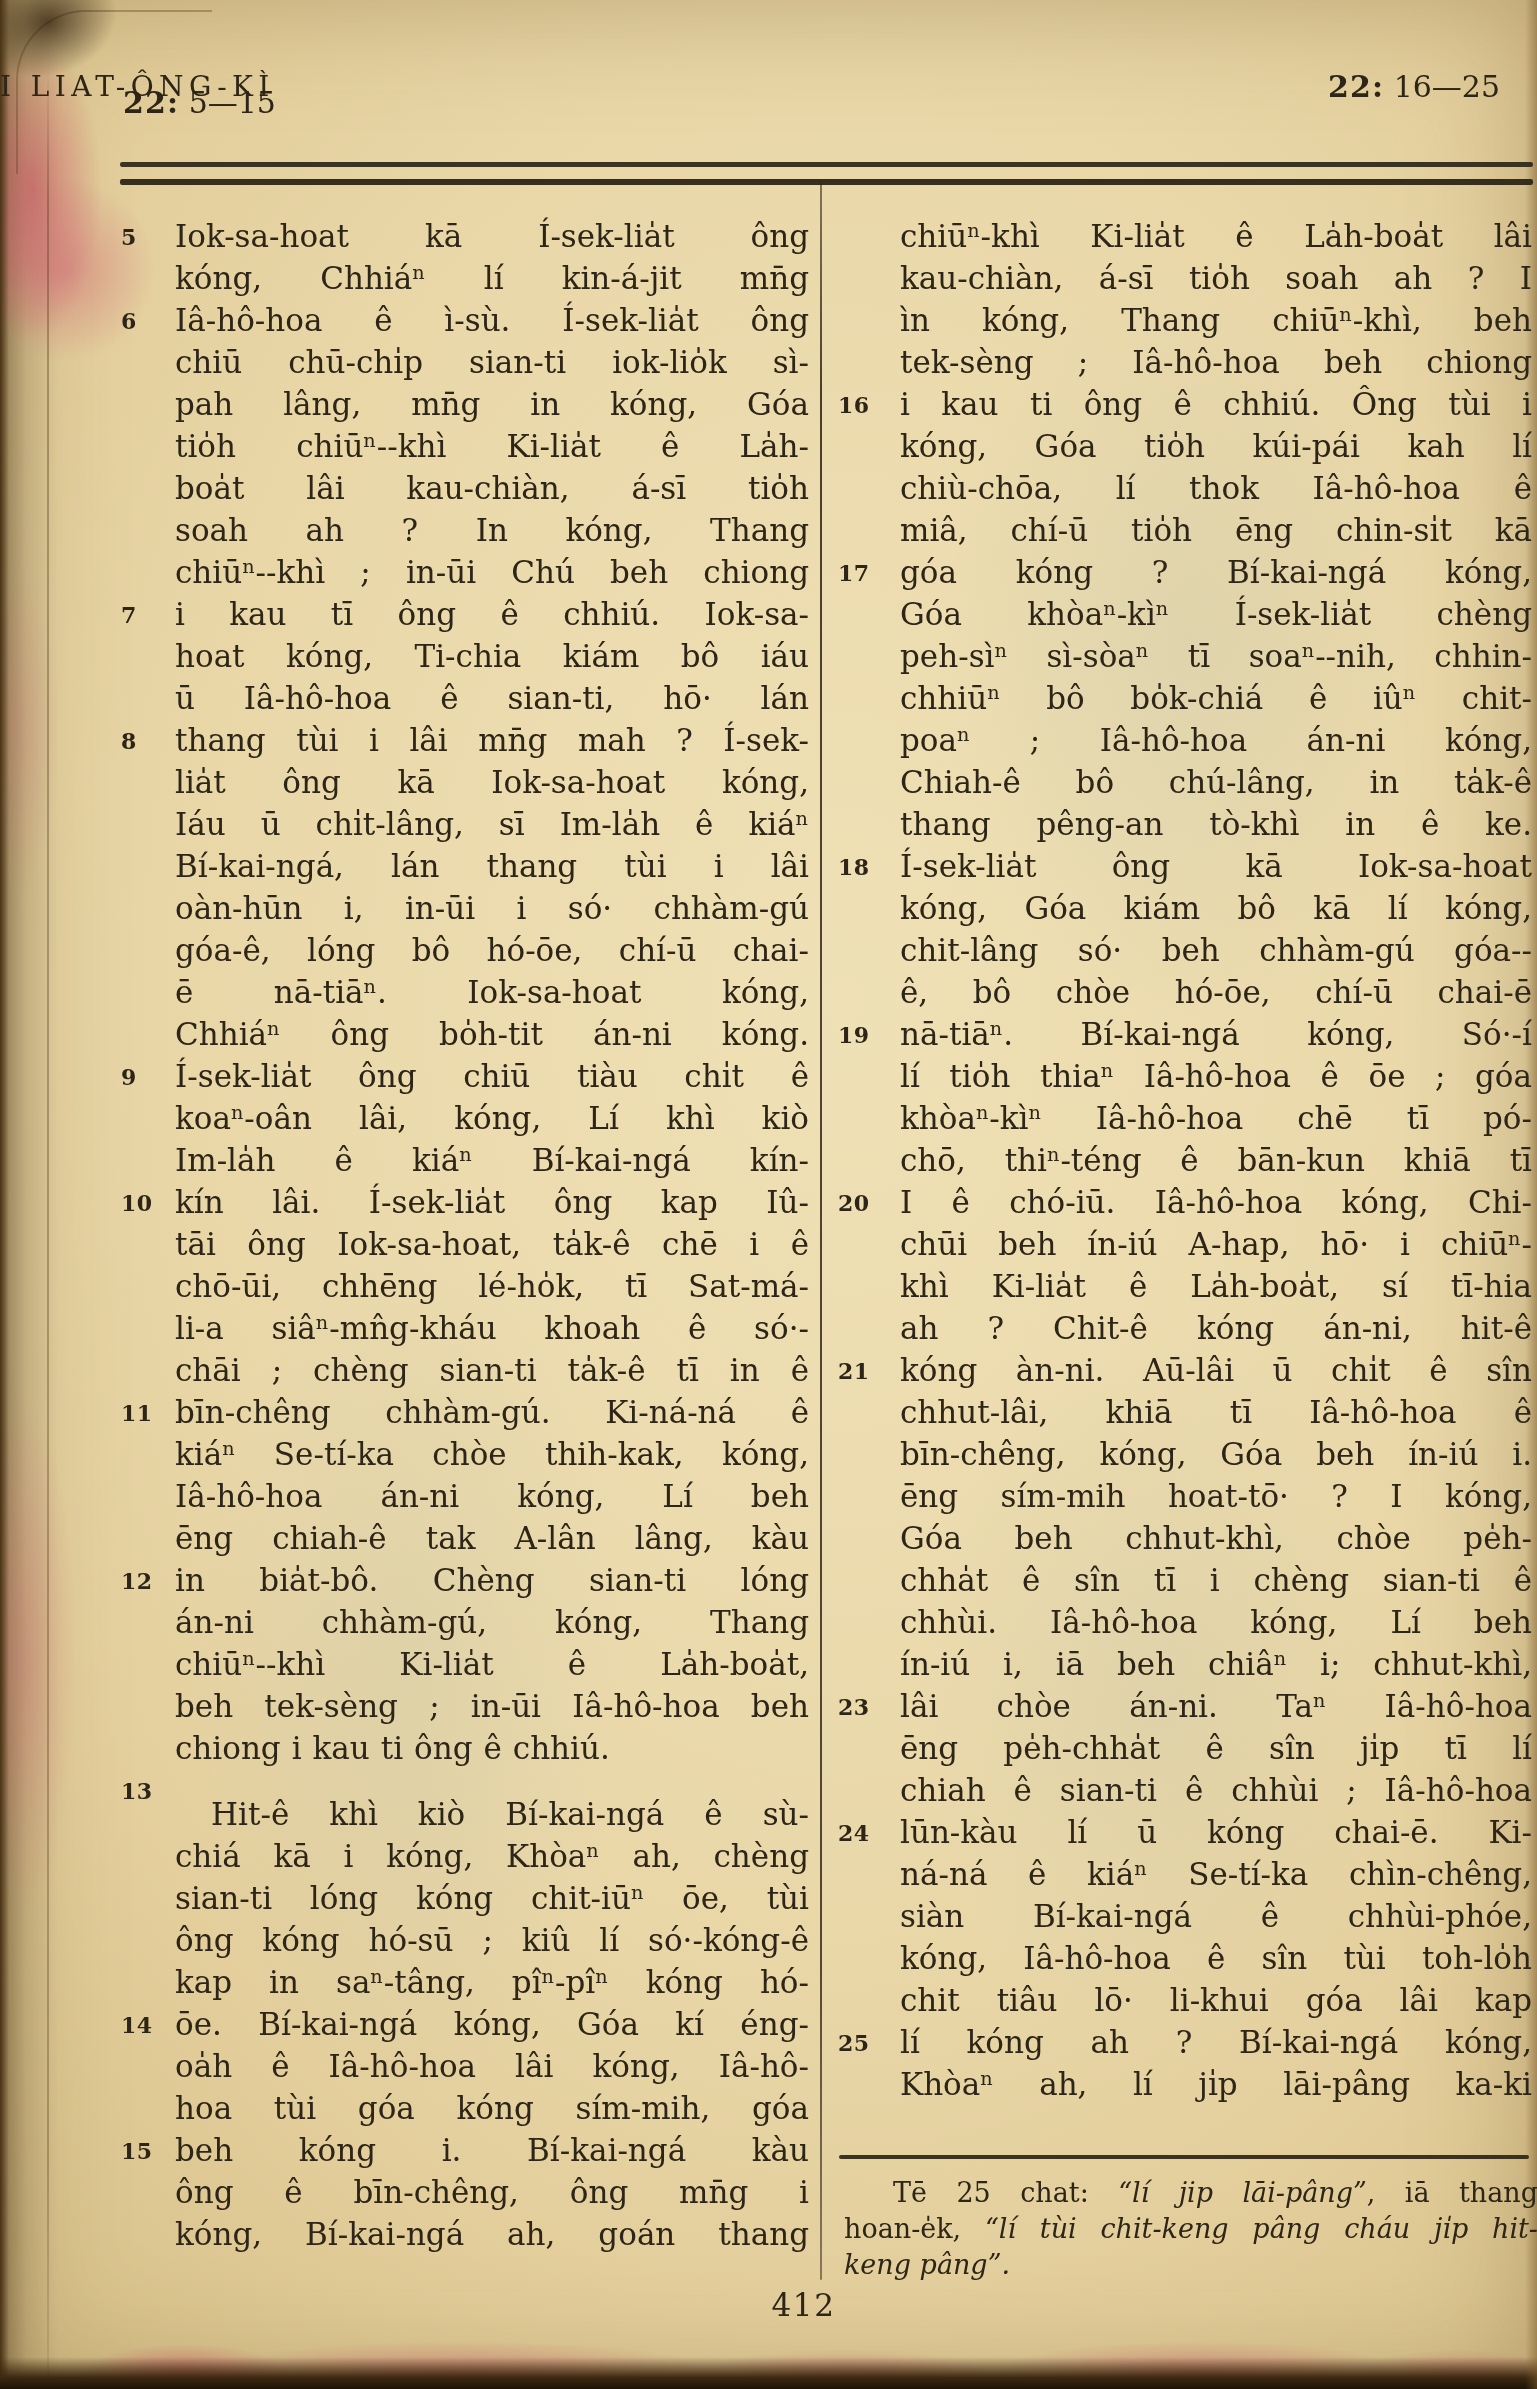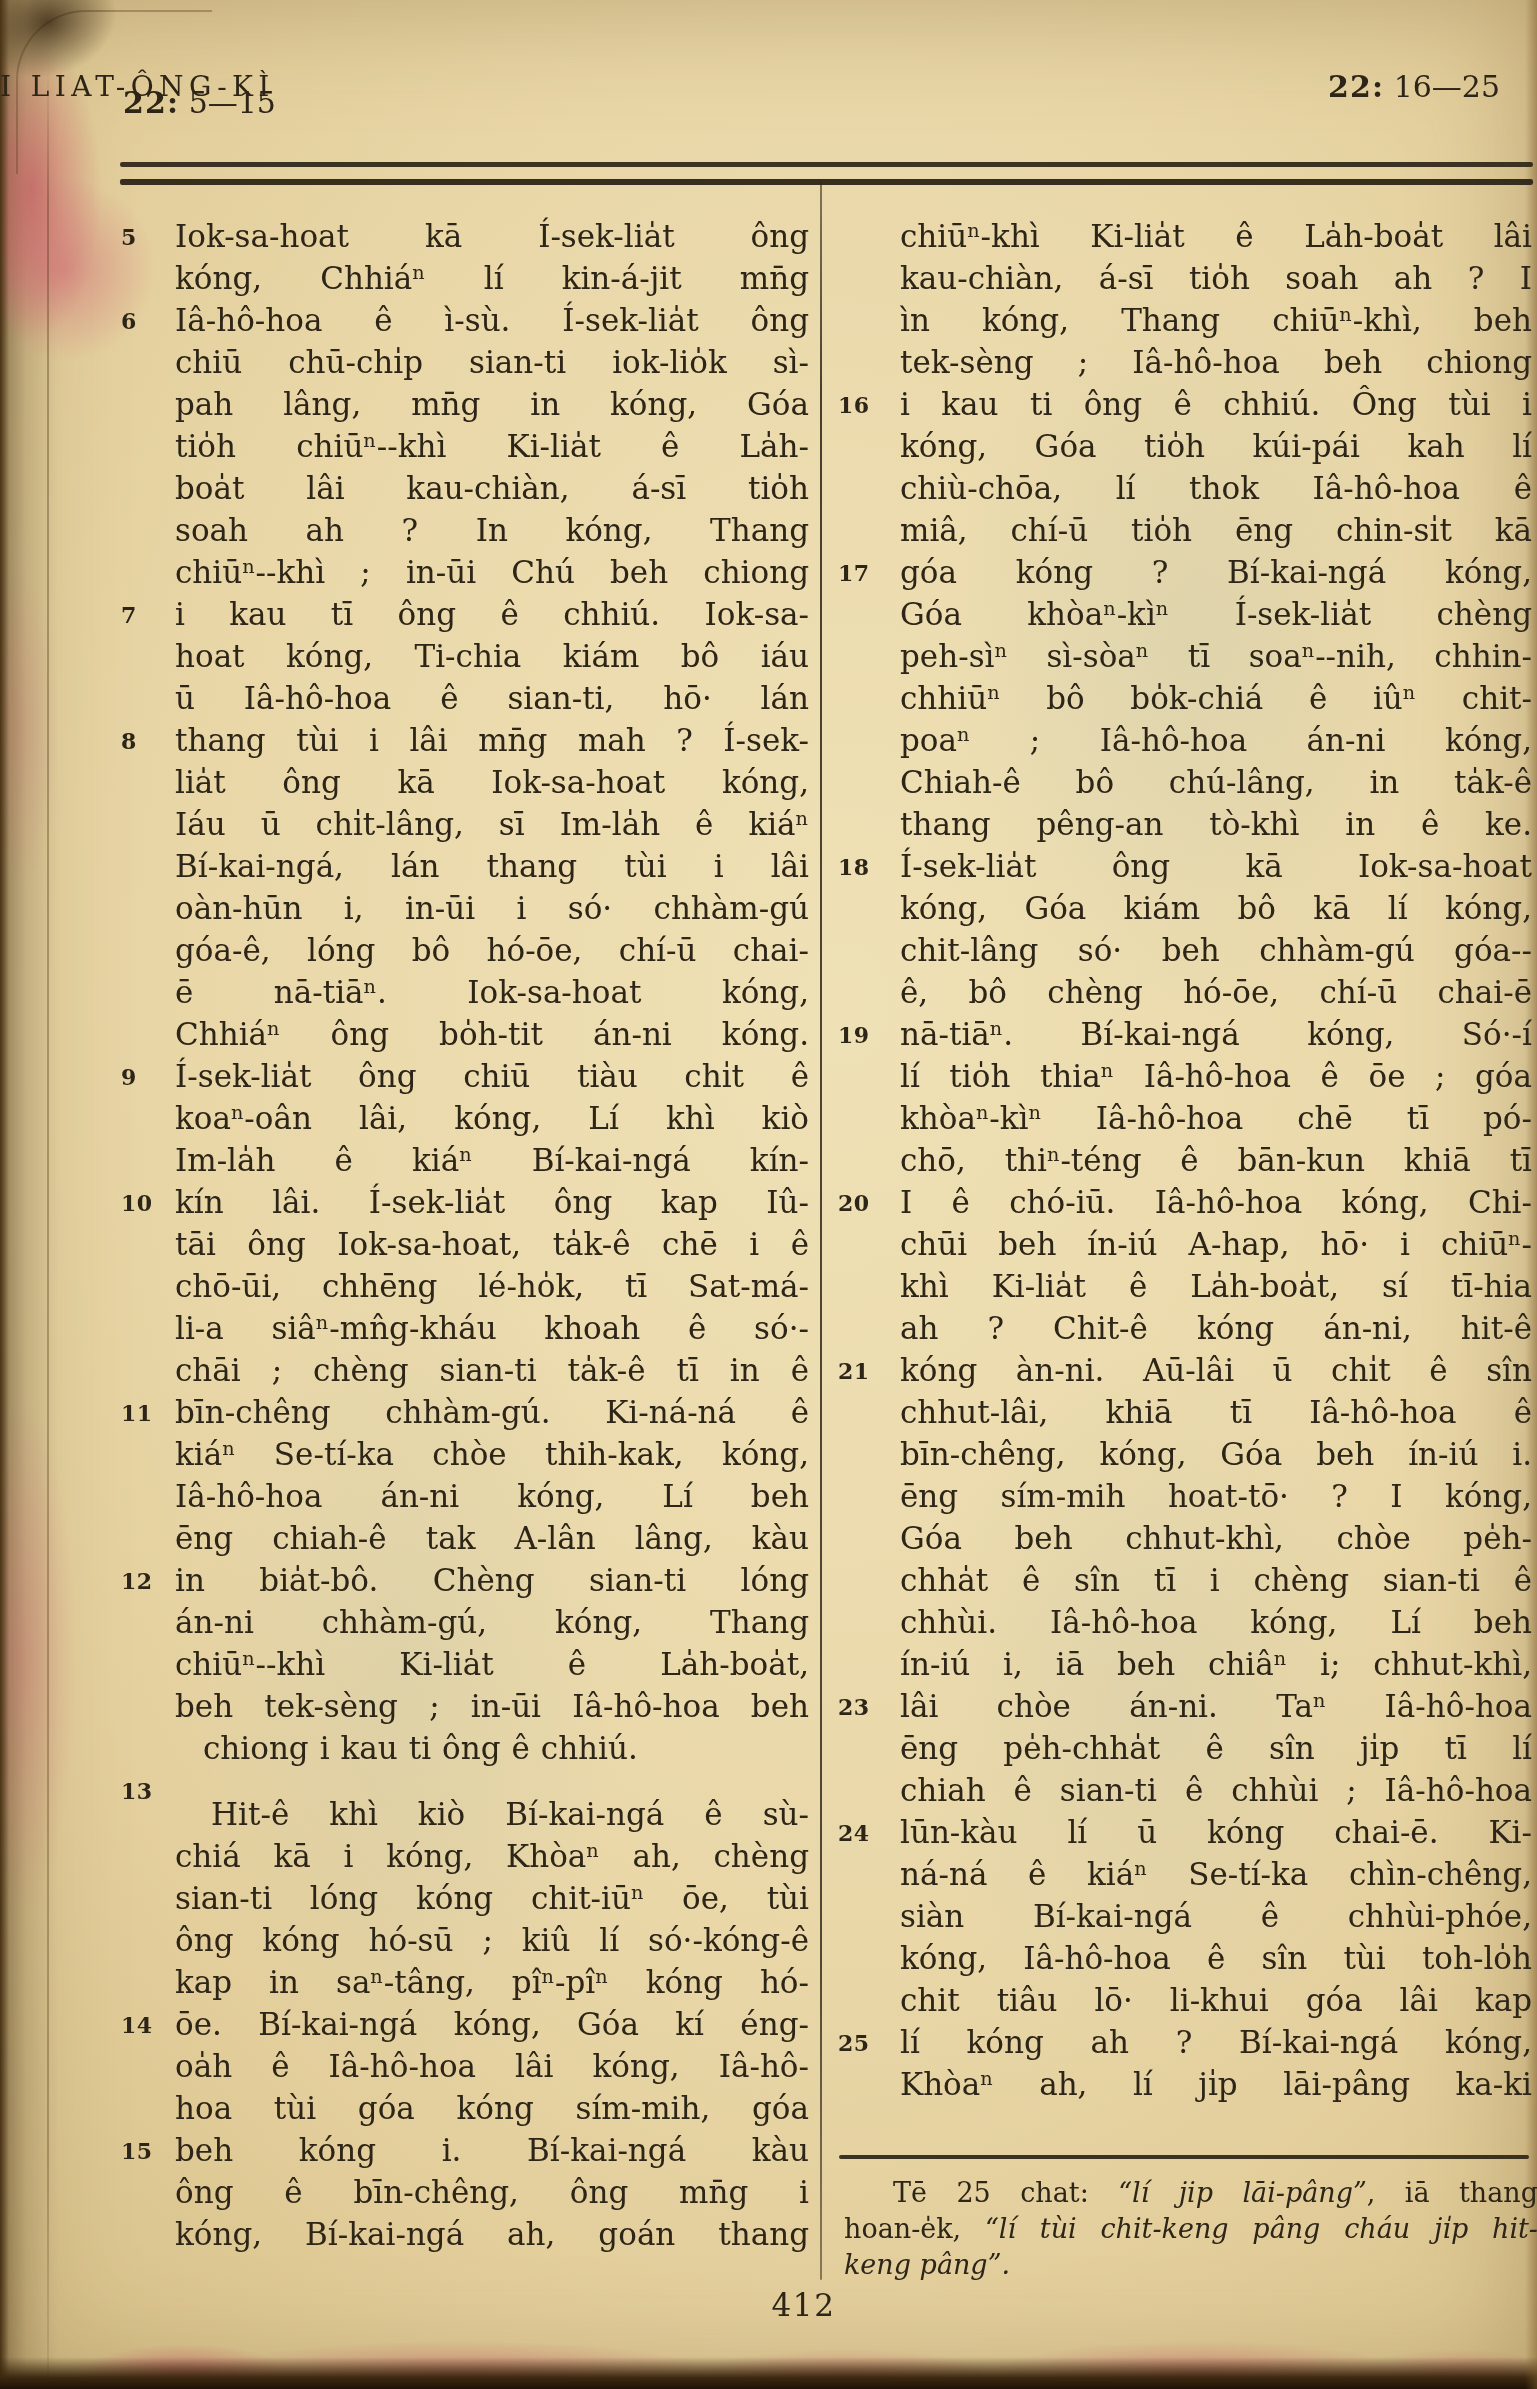--- a/index.html
+++ b/index.html
@@ -69,21 +69,21 @@
     border-radius:1.1px;}
   .column{position:absolute;top:215px;font-size:31px;line-height:42px;}
   .column.left{left:121px;width:688px;}
   .column.right{left:838px;width:694px;}
   .row{display:flex;}
   .vnum{flex:0 0 54px;font-size:22px;font-weight:bold;transform:translateY(1.1px);letter-spacing:0.5px;}
   .column.right .vnum{flex:0 0 62px;}
   .txt{display:block;flex:1;text-align:justify;text-align-last:justify;white-space:normal;
     word-spacing:1.1px;}
   .txt.indent{text-indent:36px;margin-top:24px;}
-  .txt.short{text-align-last:left;margin-left:28px;}
+  .txt.short{text-align-last:left;}
 
   
   .footnote-rule{position:absolute;left:839px;top:2155px;width:690px;height:4.3px;
     background:#2d2517;border-radius:2.2px;opacity:.92;}
   .footnote{position:absolute;left:838px;top:2175px;width:694px;
     font-size:27px;line-height:36px;margin-left:6px;}
   .footnote .fline{text-align:justify;text-align-last:justify;}
   .footnote .fline.first{text-indent:49px;}
   .footnote .fline.last{text-align-last:left;}
   .footnote .it{font-style:italic;}
@@ -394,21 +394,21 @@
       <div class="row">
         <span class="vnum"></span>
         <span class="txt">kóng, Góa kiám bô kā lí kóng,</span>
       </div>
       <div class="row">
         <span class="vnum"></span>
         <span class="txt">chit-lâng só· beh chhàm-gú góa--</span>
       </div>
       <div class="row">
         <span class="vnum"></span>
-        <span class="txt">ê, bô chèng hó-ōe, chí-ū chai-ē</span>
+        <span class="txt">ê, bô chòe hó-ōe, chí-ū chai-ē</span>
       </div>
       <div class="row">
         <span class="vnum">19</span>
         <span class="txt">nā-tiāⁿ.  Bí-kai-ngá kóng, Só·-í</span>
       </div>
       <div class="row">
         <span class="vnum"></span>
         <span class="txt">lí tio̍h thiaⁿ Iâ-hô-hoa ê ōe ; góa</span>
       </div>
       <div class="row">

